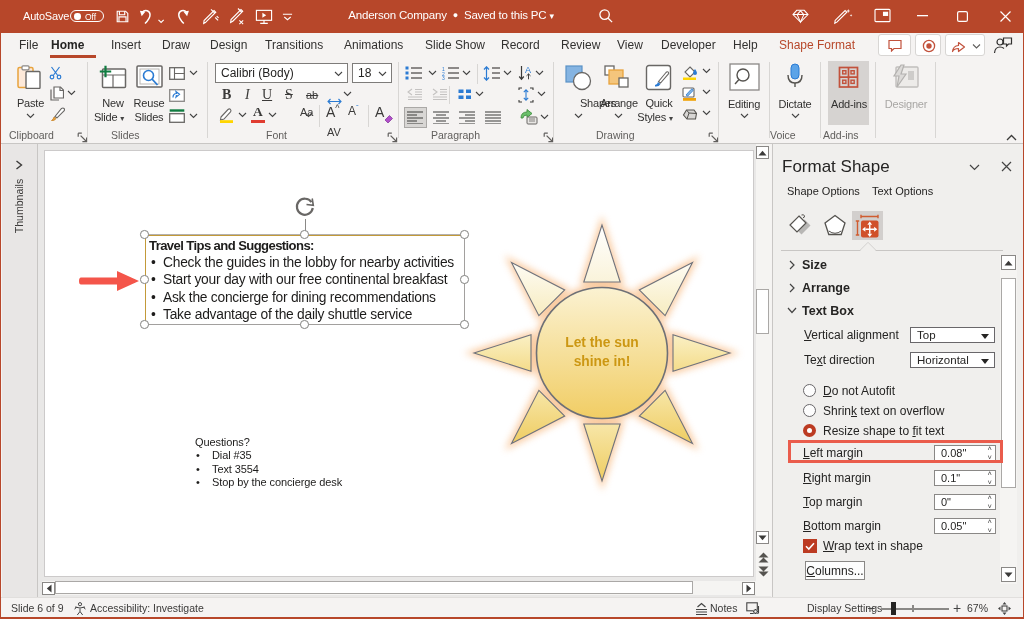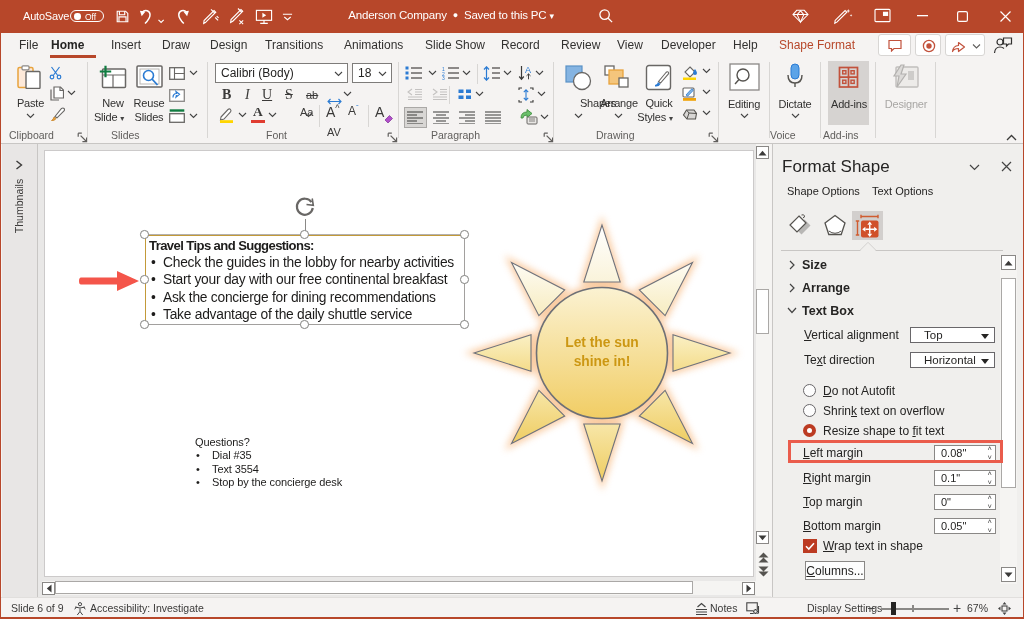--- a/index.html
+++ b/index.html
@@ -29,21 +29,21 @@
   #thumbs { position:absolute; left:0; top:0; width:36px; height:453px; background:#e8e6e5; border-right:1px solid #c8c6c4; }
   #slide { position:absolute; left:42px; top:6px; width:710px; height:427px; background:#fff; border:1px solid #cccaca; }
 
   .handle { position:absolute; width:8.6px; height:8.6px; border-radius:50%; background:#fff; border:1.4px solid #828280; margin-left:-4.6px; margin-top:-4.6px; }
   .bchar { display:inline-block; width:14px; padding-left:2px; letter-spacing:0; }
   .sbbtn { position:absolute; width:13px; height:13px; background:#fff; border:1px solid #8a8886; display:flex; align-items:center; justify-content:center; }
 
   
   #pane { position:absolute; left:771px; top:144px; width:253px; height:453px; background:#f0efed; border-left:1px solid #c8c6c4; }
 
-  .combo { position:absolute; width:85px; height:16px; background:#fff; border:1px solid #69676a; font-size:11.5px; color:#252423; line-height:15px; padding-left:13px; }
+  .combo { position:absolute; width:85px; height:16px; background:#fff; border:1px solid #69676a; font-size:11.5px; color:#252423; line-height:15px; padding-left:6px; }
   .combo:after { content:""; position:absolute; right:5px; top:5.5px; border-left:4px solid transparent; border-right:4px solid transparent; border-top:5px solid #252423; }
   .radio { position:absolute; width:13px; height:13px; border-radius:50%; border:1px solid #69676a; background:#fdfdfd; }
   .radio.on { border:4px solid #bc3b22; background:#fff; }
   .spin { position:absolute; width:62px; height:16px; background:#fff; border:1px solid #8a8886; font-size:11px; color:#252423; line-height:15px; padding-left:6px; }
   .spin:after { content:"\02C4 \A \02C5"; white-space:pre; position:absolute; right:3px; top:-1px; font-size:7.5px; line-height:8.5px; color:#444; }
 
   
   #status { position:absolute; left:0; top:597px; width:1024px; height:22px; background:#f5f3f2; border-top:1px solid #e1dfdd; border-bottom:2px solid #b7472a; font-size:10.5px; color:#3b3a39; }
 </style>
 </head>

